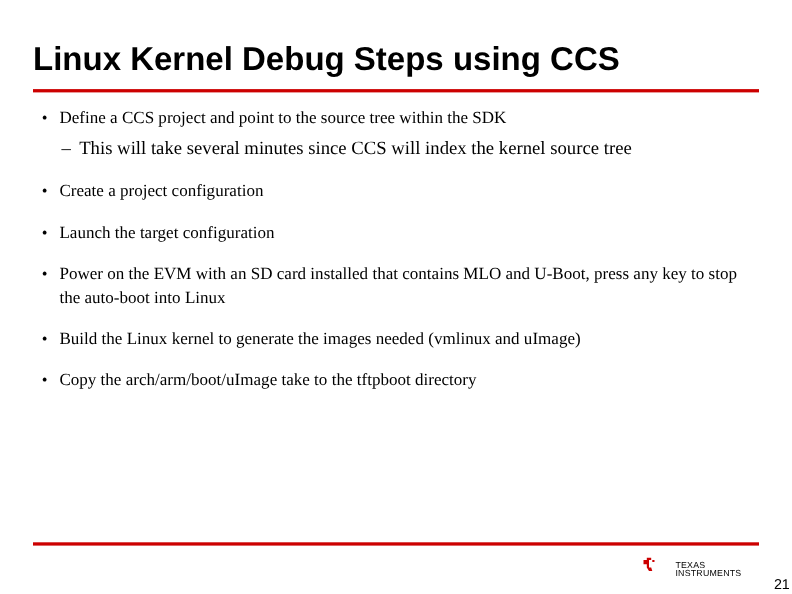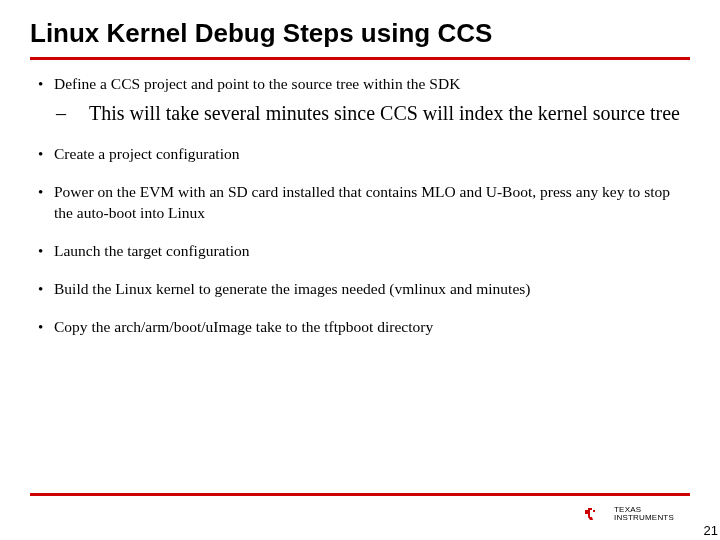--- a/index.html
+++ b/index.html
@@ -12,23 +12,24 @@
     position: relative;
     overflow: hidden;
   }
   .slide {
     width: 100%;
     height: 100%;
     padding: 18px 30px 0 30px;
     position: relative;
   }
   .title {
-    font-size: 26px;
+    font-size: 30px;
     font-weight: bold;
     line-height: 1.2;
+    margin-top: 19px;
   }
   .title-underline {
     background: #cc0000;
     margin-top: 8px;
     margin-bottom: 14px;
   }
   .title-underline.top { height: 3px; }
   .content {
     padding-left: 6px;
     padding-right: 10px;
@@ -51,43 +52,42 @@
     top: 0;
     font-size: 15px;
   }
   ul.sub {
     list-style: none;
     margin-top: 5px;
   }
   ul.sub > li {
     position: relative;
     padding-left: 18px;
-    font-size: 20px;
-    text-align: right;
+    font-size: 17px;
   }
   ul.sub > li::before {
     content: "–";
     position: absolute;
     left: 2px;
     top: 0;
   }
   .footer-line {
     position: absolute;
     left: 30px;
     right: 30px;
     bottom: 44px;
     height: 3px;
     background: #cc0000;
   }
   .logo {
     position: absolute;
     right: 46px;
     bottom: 14px;
     display: flex;
-    align-items: flex-start;
+    align-items: flex-end;
     gap: 15px;
   }
   .logo-text {
     font-size: 8px;
     line-height: 1;
     color: #000;
     letter-spacing: 0.2px;
   }
   .pagenum {
     position: absolute;
@@ -112,27 +112,27 @@
         <ul class="sub">
           <li>
             <span>This will take several minutes since CCS will index the kernel source tree</span>
           </li>
         </ul>
       </li>
       <li>
         <span>Create a project configuration</span>
       </li>
       <li>
+        <span>Launch the target configuration</span>
+      </li>
+      <li>
         <span>Power on the EVM with an SD card installed that contains MLO and U-Boot, press any key to stop the auto-boot into Linux</span>
       </li>
       <li>
-        <span>Launch the target configuration</span>
-      </li>
-      <li>
-        <span>Build the Linux kernel to generate the images needed (vmlinux and minutes)</span>
+        <span>Build the Linux kernel to generate the images needed (vmlinux and uImage)</span>
       </li>
       <li>
         <span>Copy the arch/arm/boot/uImage take to the tftpboot directory</span>
       </li>
     </ul>
   </div>
 
   <div class="footer-line"></div>
 
   <div class="logo">

